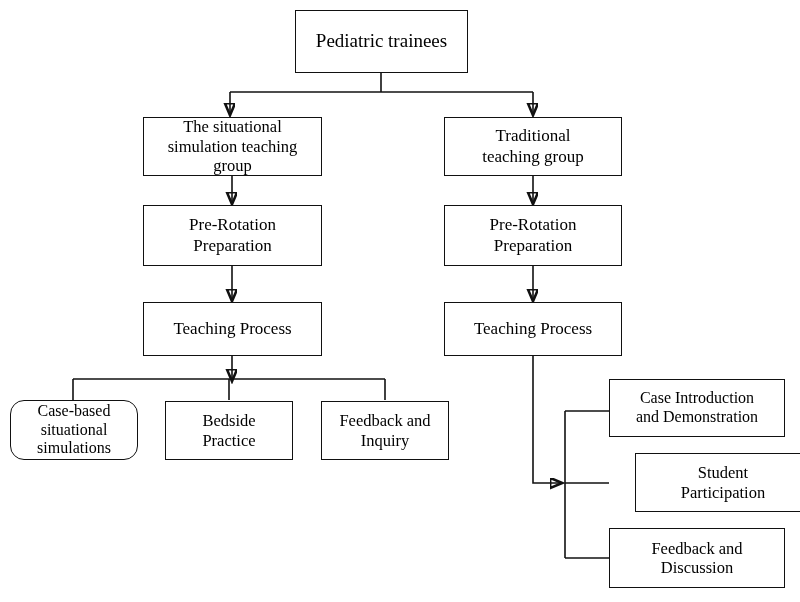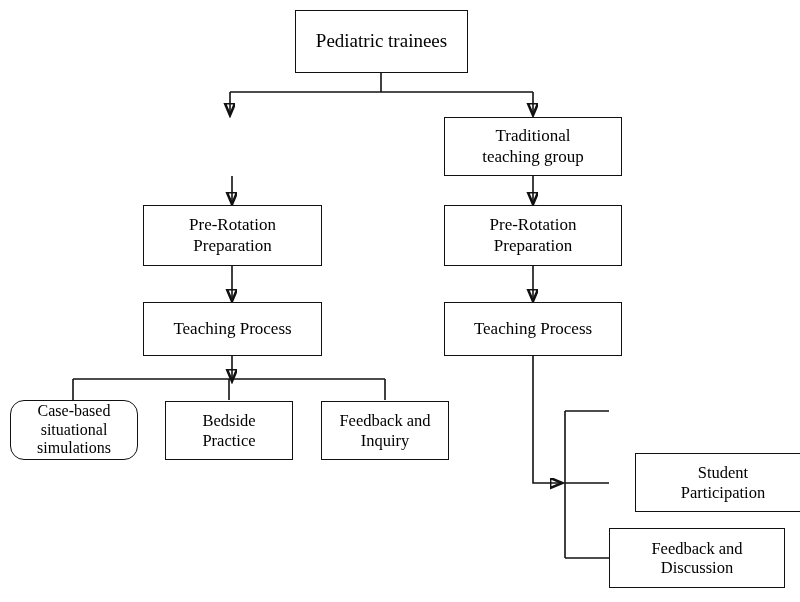--- a/index.html
+++ b/index.html
@@ -87,20 +87,25 @@
     <path d="M565,411 L565,558"></path>
     <path d="M565,411 L609,411"></path>
     <path d="M565,483 L609,483"></path>
     <path d="M565,558 L609,558"></path>
   </svg>
 
   <div class="node" style="left:295px; top:10px; width:173px; height:63px; font-size:19px;">
     <span>Pediatric trainees</span>
   </div>
 
+  <div class="node" style="left:143px; top:117px; width:179px; height:59px; font-size:16.5px;">
+    <span>The situational
+simulation teaching
+group</span>
+  </div>
 
   <div class="node" style="left:444px; top:117px; width:178px; height:59px; font-size:17px;">
     <span>Traditional
 teaching group</span>
   </div>
 
   <div class="node" style="left:143px; top:205px; width:179px; height:61px; font-size:17px;">
     <span>Pre-Rotation
 Preparation</span>
   </div>
@@ -127,20 +132,24 @@
   <div class="node" style="left:165px; top:401px; width:128px; height:59px; font-size:16.5px;">
     <span>Bedside
 Practice</span>
   </div>
 
   <div class="node" style="left:321px; top:401px; width:128px; height:59px; font-size:16.5px;">
     <span>Feedback and
 Inquiry</span>
   </div>
 
+  <div class="node" style="left:609px; top:379px; width:176px; height:58px; font-size:16px;">
+    <span>Case Introduction
+and Demonstration</span>
+  </div>
 
   <div class="node" style="left:609px; top:453px; width:176px; height:59px; font-size:16.5px;margin-left:26px;">
     <span>Student
 Participation</span>
   </div>
 
   <div class="node" style="left:609px; top:528px; width:176px; height:60px; font-size:16.5px;">
     <span>Feedback and
 Discussion</span>
   </div>

